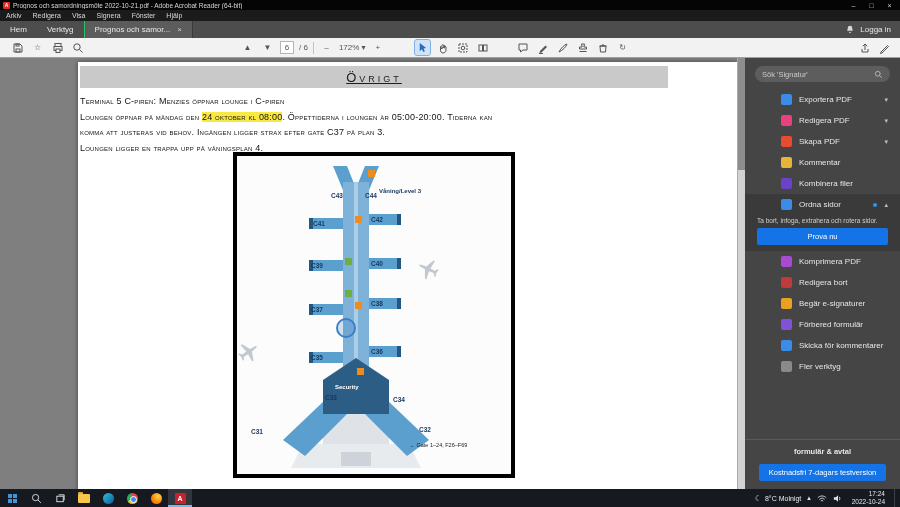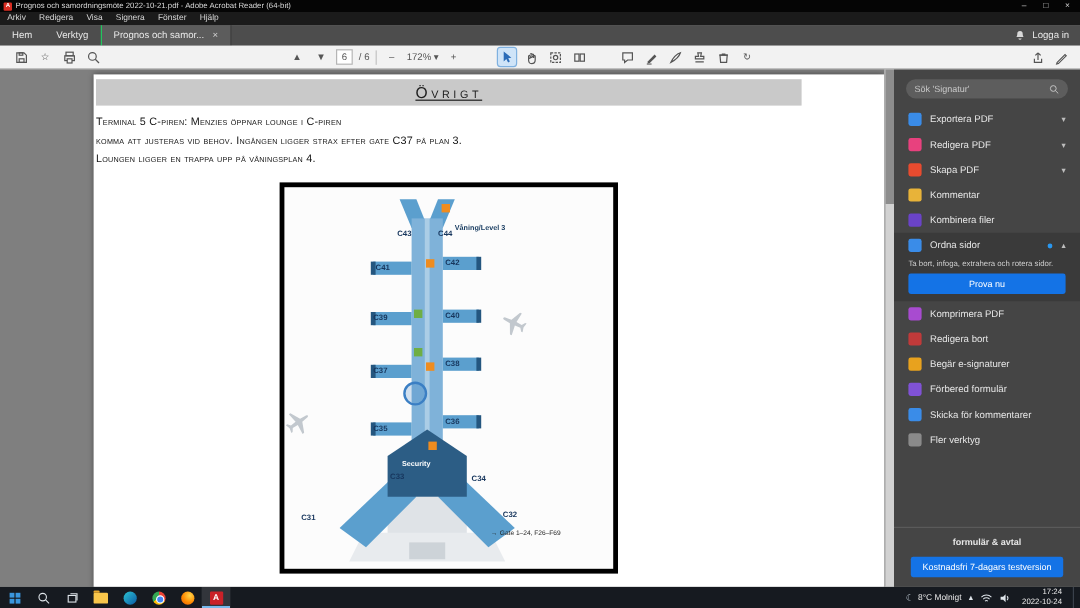--- a/index.html
+++ b/index.html
@@ -48,21 +48,21 @@
   .range-note { position:absolute; font-size:5.5px; color:#222; display:flex; gap:2px; align-items:center; }
 
   .vscroll { width:8px; background:#d2d2d2; position:relative; border-left:1px solid #aaa; }
   .vthumb { position:absolute; top:0; left:0; width:100%; height:112px; background:#8d8d8d; }
 
   
   .sidebar { width:155px; background:#454545; color:#e6e6e6; position:relative; font-size:8px; }
   .search-box { margin:8px 10px 7px 10px; height:16px; background:#5d5d5d; border-radius:8px; display:flex; align-items:center; padding:0 7px; gap:4px; }
   .search-box input { flex:1; background:transparent; border:none; outline:none; color:#e6e6e6; font-size:7.5px; font-family:inherit; min-width:0; }
   .search-box input::placeholder { color:#c9c9c9; }
-  .tool-item { display:flex; align-items:center; gap:7px; padding:0 12px; height:21px; cursor:default; }
+  .tool-item { display:flex; align-items:center; gap:7px; padding:0 12px; height:21px; cursor:default;margin-left:24px; }
   .tool-icon { width:11px; height:11px; border-radius:2px; flex:none; }
   .tool-label { flex:1; white-space:nowrap; overflow:hidden; }
   .chev { color:#bdbdbd; font-size:7px; }
   .tool-section { background:#3a3a3a; padding-bottom:6px; }
   .new-dot { width:4px; height:4px; border-radius:50%; background:#2997f0; }
   .tool-desc { padding:2px 12px 4px 12px; font-size:6.5px; color:#cfcfcf; }
   .cta-btn { margin:0 12px; background:#1473e6; color:#fff; border-radius:2px; text-align:center; padding:4px 0; font-size:7.5px; }
   .promo { position:absolute; bottom:0; left:0; right:0; border-top:1px solid #5a5a5a; padding:7px 8px 8px 8px; text-align:center; }
   .promo .p-line { font-weight:bold; font-size:7.5px; line-height:10px; }
   .promo .cta-btn { margin:7px 6px 0 6px; }
@@ -238,20 +238,21 @@
 
 <div class="main">
 
   <div class="docarea">
     <div class="pdf-page">
       <div class="section-band">
         <span>Övrigt</span>
       </div>
       <div class="pdf-text">
         <div>Terminal 5 C-piren: Menzies öppnar lounge i C-piren</div>
+        <div><span>Loungen öppnar på måndag den </span><span class="hl">24 oktober kl 08:00</span><span>. Öppettiderna i loungen är 05:00-20:00. Tiderna kan</span></div>
         <div>komma att justeras vid behov. Ingången ligger strax efter gate C37 på plan 3.</div>
         <div>Loungen ligger en trappa upp på våningsplan 4.</div>
       </div>
 
       <div class="map-frame">
         <div class="map-inner">
           <svg width="274" height="318" viewBox="0 0 274 318">
 
             <g fill="#c2c8ce">
               <g transform="translate(178,118) rotate(-65)">

